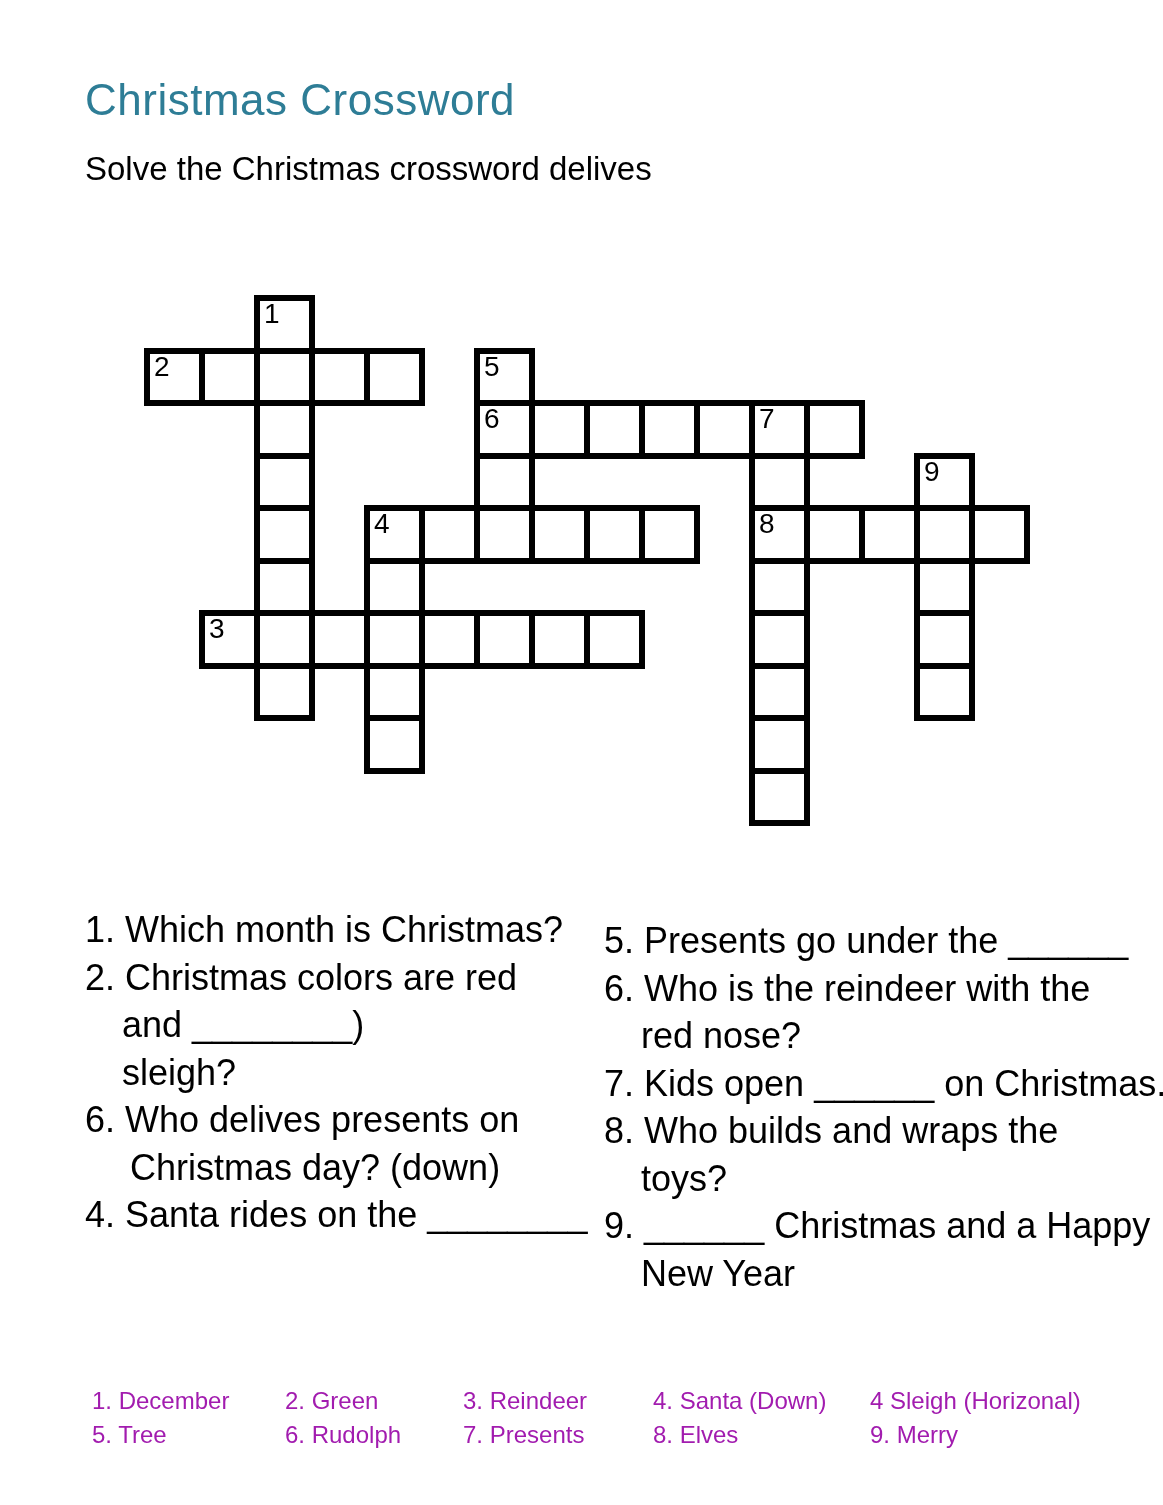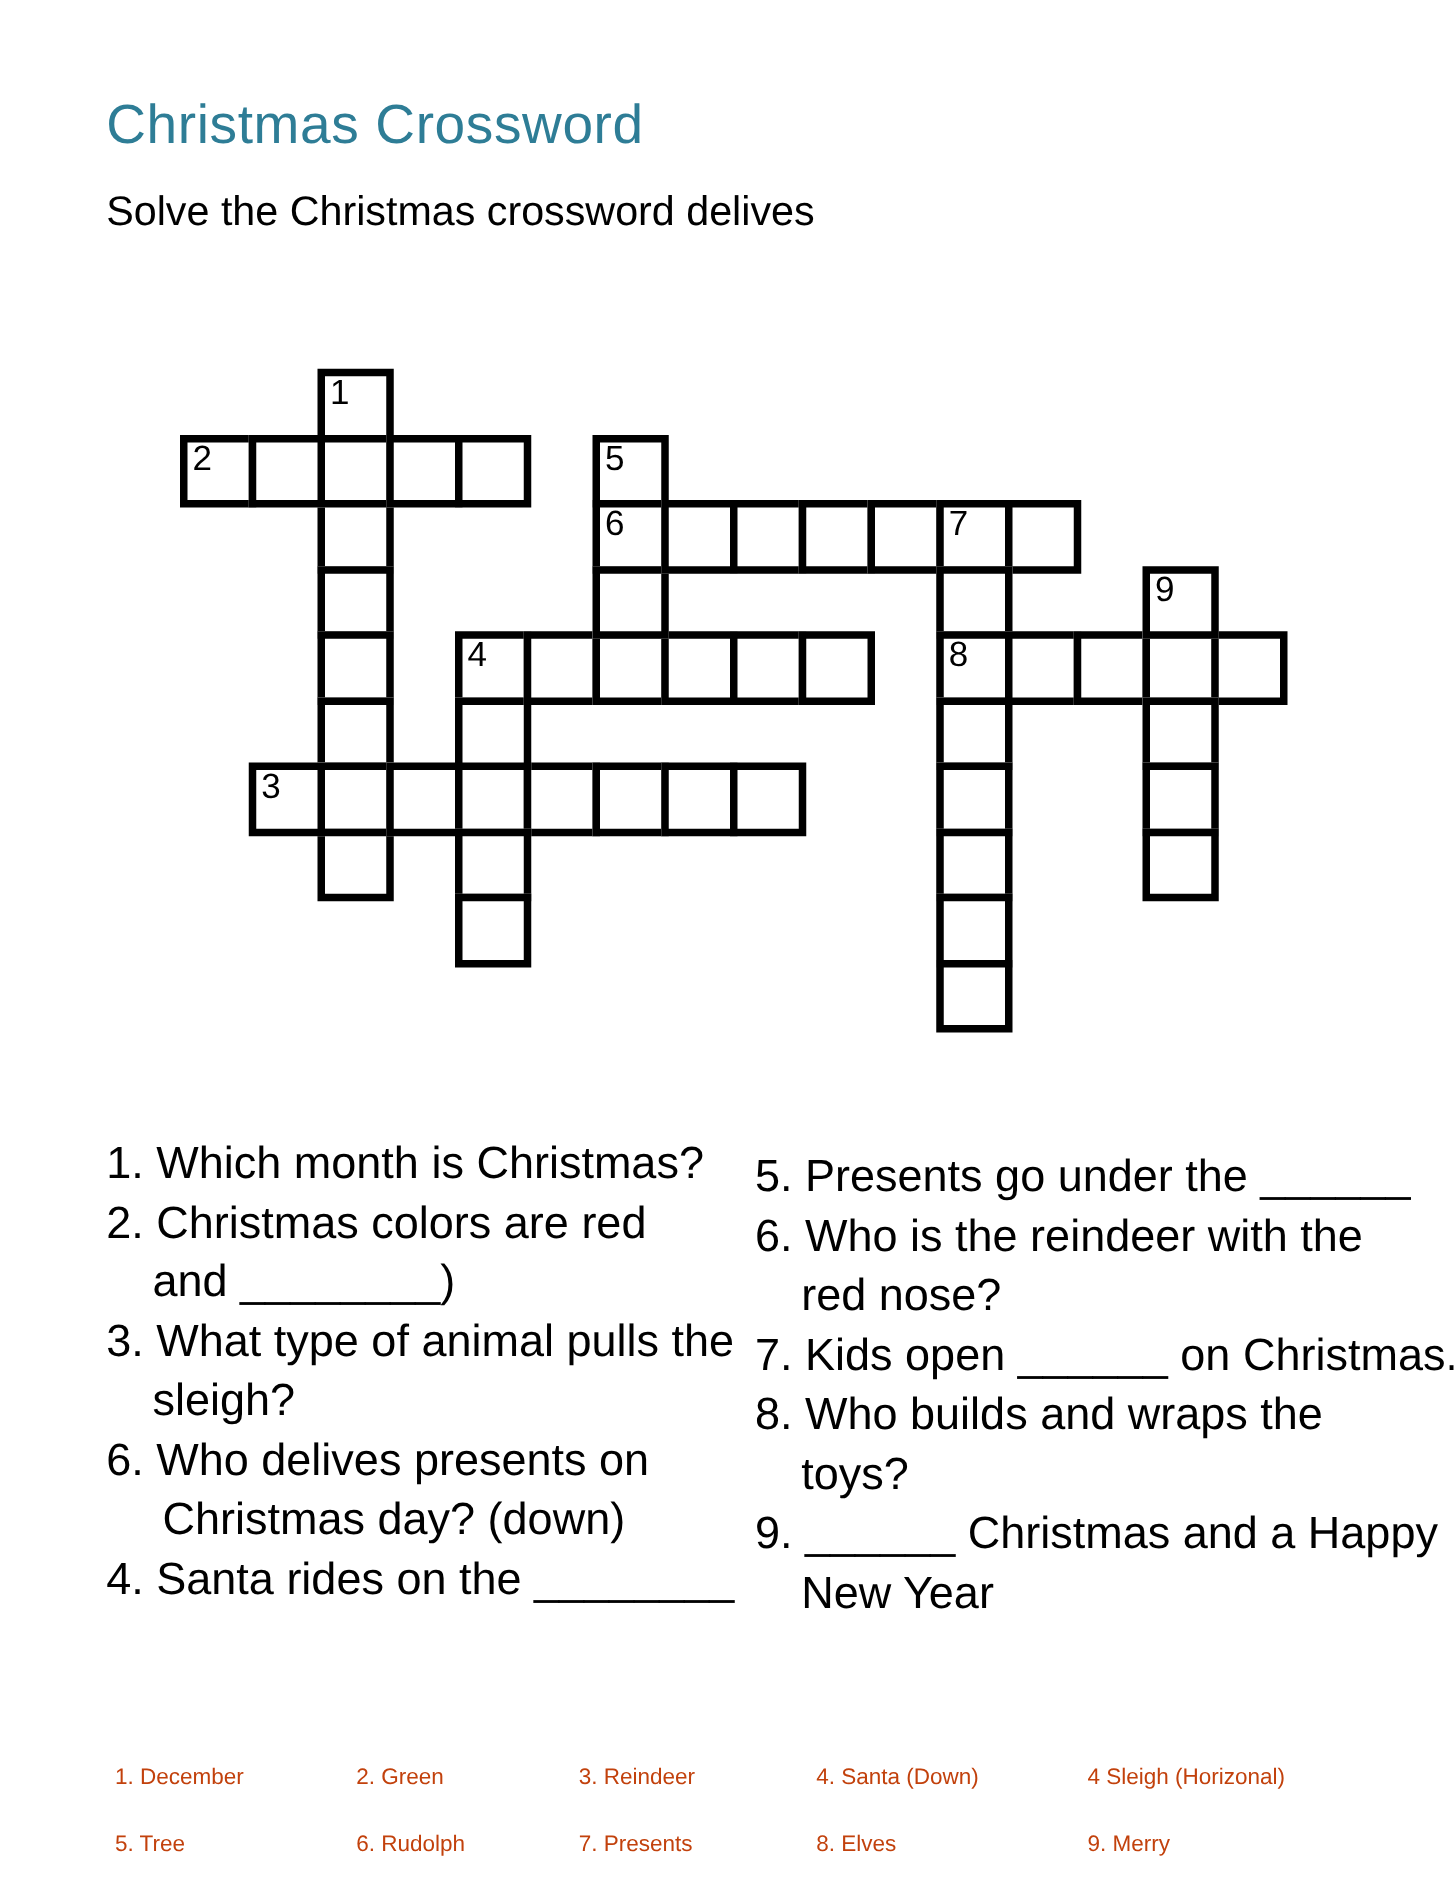--- a/index.html
+++ b/index.html
@@ -82,25 +82,24 @@
 
   .answers {
     position: absolute;
     left: 92px;
     top: 1384px;
     display: grid;
     grid-template-columns: 193px 178px 190px 217px auto;
     column-gap: 0;
   }
   .answer-item {
-    font-size: 18px;
+    font-size: 24px;
     line-height: 34px;
-    color: #c2410c;
+    color: #a21caf;
     white-space: pre;
-    margin-top: 20px;
   }
 </style>
 </head>
 <body>
 
 <div class="page">
 
   <h1 class="title" style="color: rgb(46, 125, 150);">Christmas Crossword</h1>
 
   <div class="subtitle">Solve the Christmas crossword delives</div>
@@ -175,21 +174,20 @@
       </div>
       <div class="cell" style="left: 770px; top: 262.5px;"></div>
       <div class="cell" style="left: 770px; top: 315px;"></div>
       <div class="cell" style="left: 770px; top: 367.5px;"></div>
     </div>
 
   <div class="clues clues-left" id="clues-left">
       <div class="clue-line indent0">1. Which month is Christmas?</div>
       <div class="clue-line indent0">2. Christmas colors are red</div>
       <div class="clue-line indent1">and ________)</div>
-      <div class="clue-line indent0">3. What type of animal pulls the</div>
       <div class="clue-line indent1">sleigh?</div>
       <div class="clue-line indent0">6. Who delives presents on</div>
       <div class="clue-line indent2">Christmas day? (down)</div>
       <div class="clue-line indent0">4. Santa rides on the ________</div>
     </div>
 
   <div class="clues clues-right" id="clues-right">
       <div class="clue-line indent0">5. Presents go under the ______</div>
       <div class="clue-line indent0">6. Who is the reindeer with the</div>
       <div class="clue-line indent1">red nose?</div>

